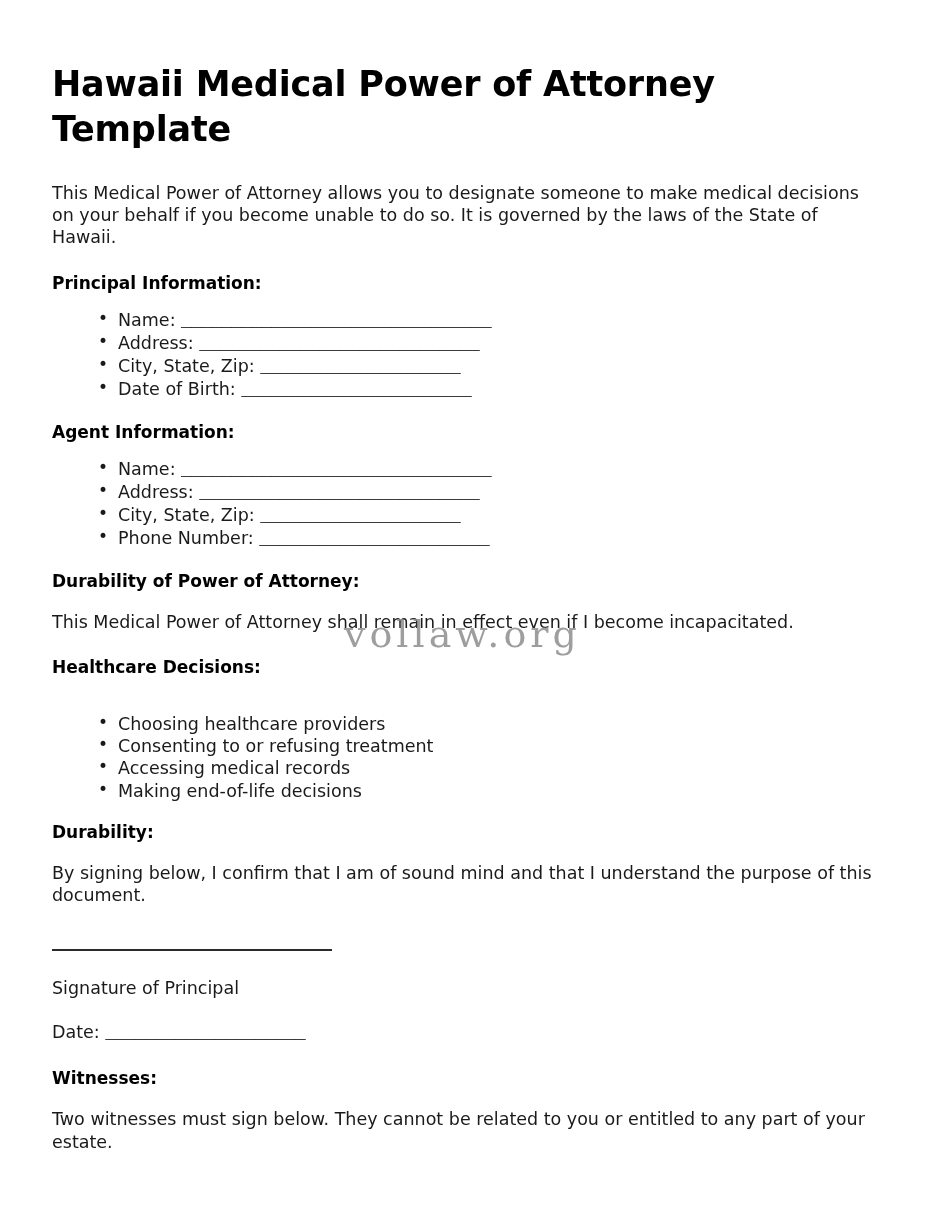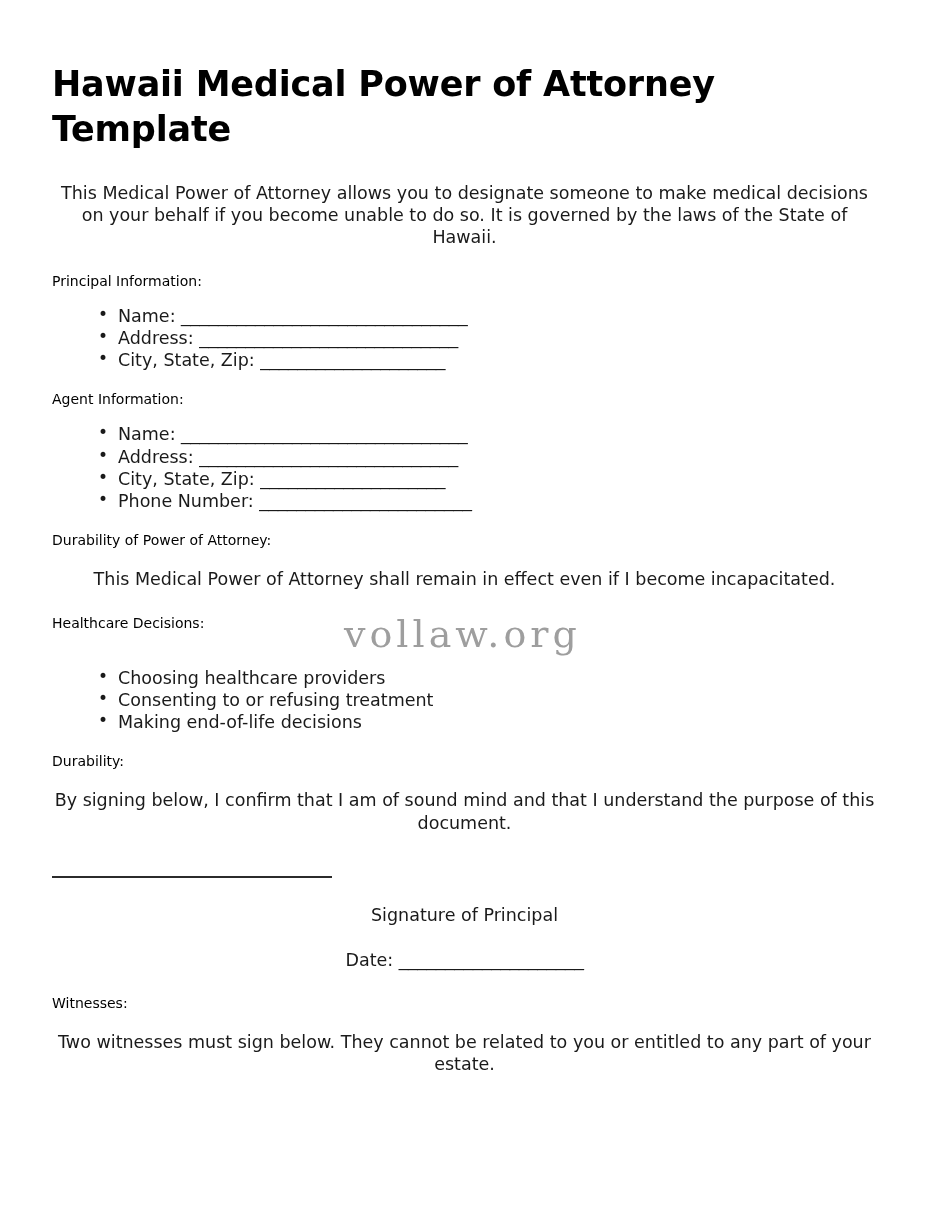--- a/index.html
+++ b/index.html
@@ -33,25 +33,24 @@
     padding-top: 10px;
     max-width: 760px;
     color: #000000;
   }
   .para {
     font-size: 17.5px;
     line-height: 1.28;
     margin: 0;
     color: #1a1a1a;
     max-width: 825px;
-    text-align: center;
   }
   .sec-head {
-    font-size: 14px;
-    font-weight: normal;
+    font-size: 17px;
+    font-weight: bold;
     margin: 0;
     color: #000000;
   }
   .gap-intro { height: 30px; }
   .gap-sec { height: 24px; }
   .gap-sec-sm { height: 20px; }
   .gap-list { height: 16px; }
   .gap-after-list { height: 20px; }
 
   ul.bullets {
@@ -70,21 +69,21 @@
   ul.bullets li::before {
     content: "\2022";
     position: absolute;
     left: 0;
     top: -1px;
     font-size: 17px;
     color: #1a1a1a;
   }
   .blank {
     letter-spacing: -0.5px;
-    font-family: Liberation Sans, sans-serif;
+    font-family: Liberation Mono, monospace;
   }
   .sig-rule {
     width: 280px;
     border-top: 2px solid #2b2b2b;
     height: 0;
   }
   .watermark {
     position: absolute;
     left: 344px;
     top: 612px;
@@ -112,20 +111,21 @@
   <div class="gap-sec"></div>
 
   <h2 class="sec-head">Principal Information:</h2>
 
   <div class="gap-list"></div>
 
   <ul class="bullets">
     <li><span>Name:</span> <span class="blank">_______________________________</span></li>
     <li><span>Address:</span> <span class="blank">____________________________</span></li>
     <li><span>City, State, Zip:</span> <span class="blank">____________________</span></li>
+    <li><span>Date of Birth:</span> <span class="blank">_______________________</span></li>
   </ul>
 
   <div class="gap-after-list"></div>
 
   <h2 class="sec-head">Agent Information:</h2>
 
   <div class="gap-list"></div>
 
   <ul class="bullets">
     <li><span>Name:</span> <span class="blank">_______________________________</span></li>
@@ -147,20 +147,21 @@
   <h2 class="sec-head">Healthcare Decisions:</h2>
 
   <div class="gap-sec-sm"></div>
 
 
   <div class="gap-list"></div>
 
   <ul class="bullets">
     <li>Choosing healthcare providers</li>
     <li>Consenting to or refusing treatment</li>
+    <li>Accessing medical records</li>
     <li>Making end-of-life decisions</li>
   </ul>
 
   <div class="gap-after-list"></div>
 
   <h2 class="sec-head">Durability:</h2>
 
   <div class="gap-sec-sm"></div>
 
   <p class="para">By signing below, I confirm that I am of sound mind and that I understand the purpose of this document.</p>

